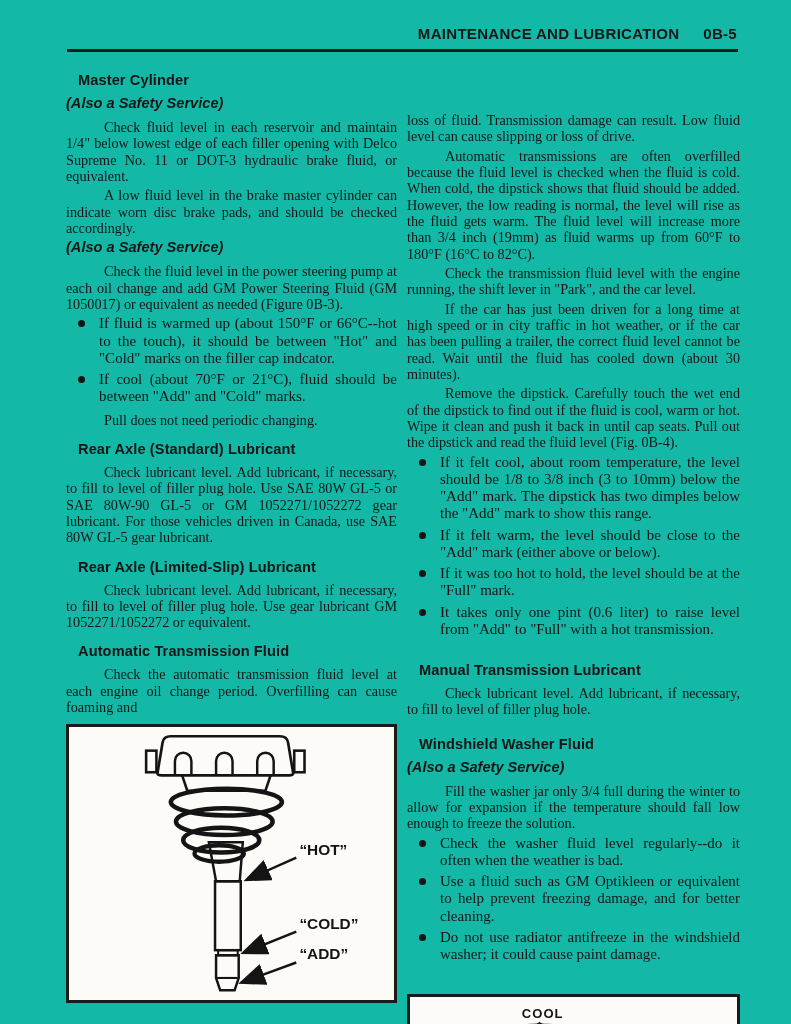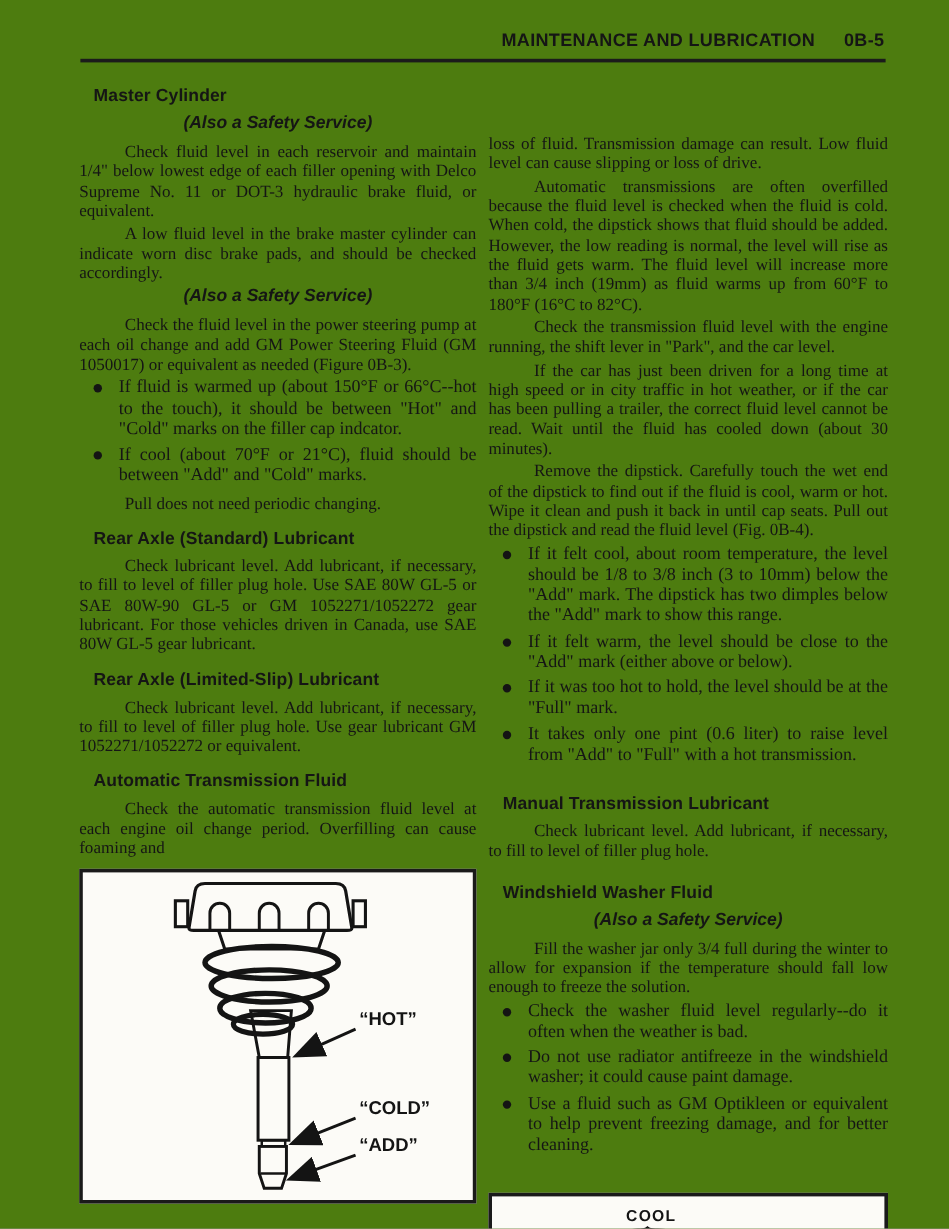--- a/index.html
+++ b/index.html
@@ -1,18 +1,18 @@
 <!DOCTYPE html>
 <html><head>
 <meta charset="utf-8">
 <style>
   html,body{margin:0;padding:0;background:#9a9a9a;}
   .page{
     position:relative;width:791px;height:1024px;margin:0 auto;
-    background:#4d7c0f;color:#151515;overflow:hidden;
+    background:#14b8a6;color:#151515;overflow:hidden;
     font-family:"Liberation Serif","DejaVu Serif",serif;
   }
   .page-header{
     display:flex;justify-content:flex-end;align-items:baseline;gap:24px;
     padding:25px 54px 0 66px;
     font-family:"Liberation Sans","DejaVu Sans",sans-serif;
     font-weight:bold;font-size:15px;letter-spacing:.3px;
   }
   .rule{height:3px;background:#1b1b1b;margin:7px 53px 0 67px;}
   .cols{display:flex;gap:10px;padding:15px 51px 0 66px;}
@@ -22,21 +22,20 @@
     font-family:"Liberation Sans","DejaVu Sans",sans-serif;
     font-weight:bold;font-size:14.6px;letter-spacing:.1px;
     margin:13px 12px 7px;
   }
   .sec-h.first{margin-top:5px;}
   .sec-h.spaced{margin-top:24px;}
   .sub-h{
     font-family:"Liberation Sans","DejaVu Sans",sans-serif;
     font-weight:bold;font-style:italic;font-size:14.6px;
     margin:0 0 8px;
-    text-align:center;
   }
   p.body{
     font-size:14.2px;line-height:1.15;text-align:justify;
     margin:0 0 3px;text-indent:38px;
   }
   p.cont{text-indent:0;}
   p.note{text-align:left;margin:6px 0 4px;}
   ul.bullets{list-style:none;margin:3px 0 5px;padding:0 0 0 33px;}
   ul.bullets li{
     font-size:15px;line-height:1.15;text-align:justify;
@@ -166,22 +165,22 @@
         <div class="sec-h spaced">Manual Transmission Lubricant</div>
         <p class="body">Check lubricant level. Add lubricant, if necessary, to fill to level of filler plug hole.</p>
       </div>
 
       <div>
         <div class="sec-h" style="margin-top:18px;">Windshield Washer Fluid</div>
         <div class="sub-h">(Also a Safety Service)</div>
         <p class="body">Fill the washer jar only 3/4 full during the winter to allow for expansion if the temperature should fall low enough to freeze the solution.</p>
         <ul class="bullets">
           <li>Check the washer fluid level regularly--do it often when the weather is bad.</li>
+          <li>Use a fluid such as GM Optikleen or equivalent to help prevent freezing damage, and for better cleaning.</li>
           <li>Do not use radiator antifreeze in the windshield washer; it could cause paint damage.</li>
-          <li>Use a fluid such as GM Optikleen or equivalent to help prevent freezing damage, and for better cleaning.</li>
         </ul>
       </div>
 
       <div class="fig-box fig-box-right">
         <svg viewBox="0 0 313 104">
           <defs>
             <pattern id="stip" width="6" height="6" patternUnits="userSpaceOnUse">
               <rect width="6" height="6" fill="#fcfbf7"></rect>
               <circle cx="1.4" cy="1.6" r="1.05" fill="#2a2a2a"></circle>
               <circle cx="4.6" cy="3.4" r="0.9" fill="#2a2a2a"></circle>

